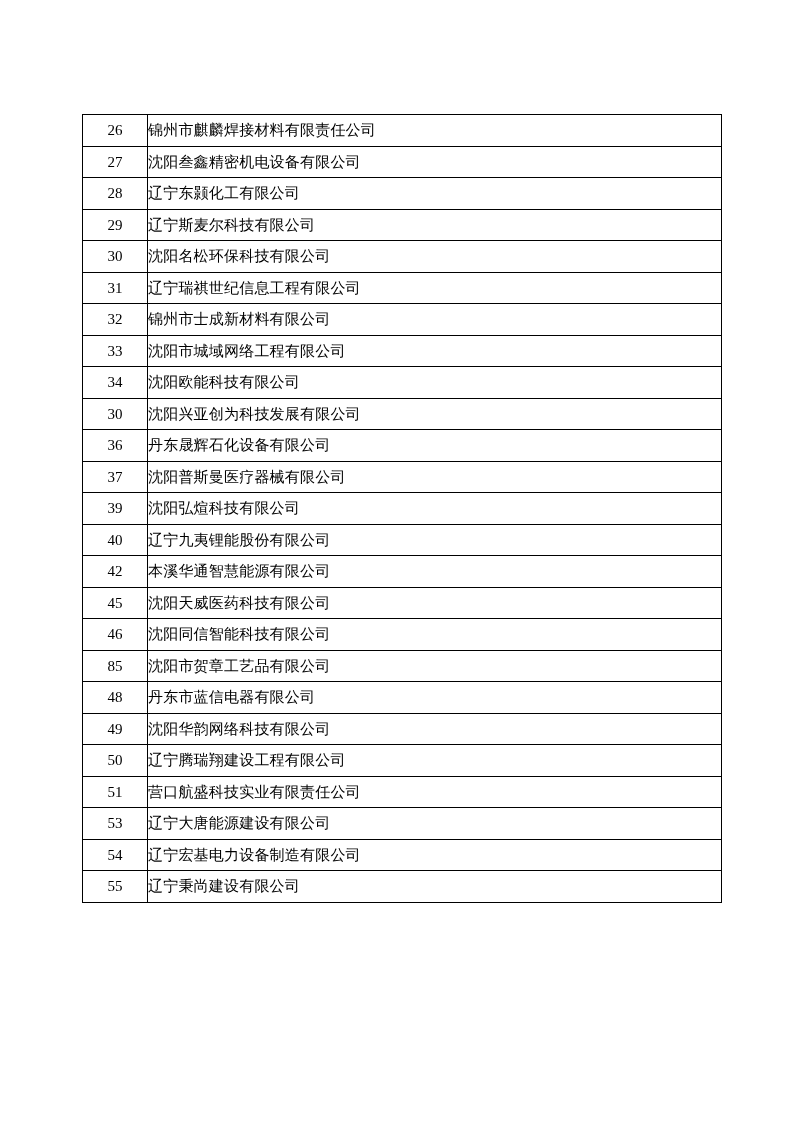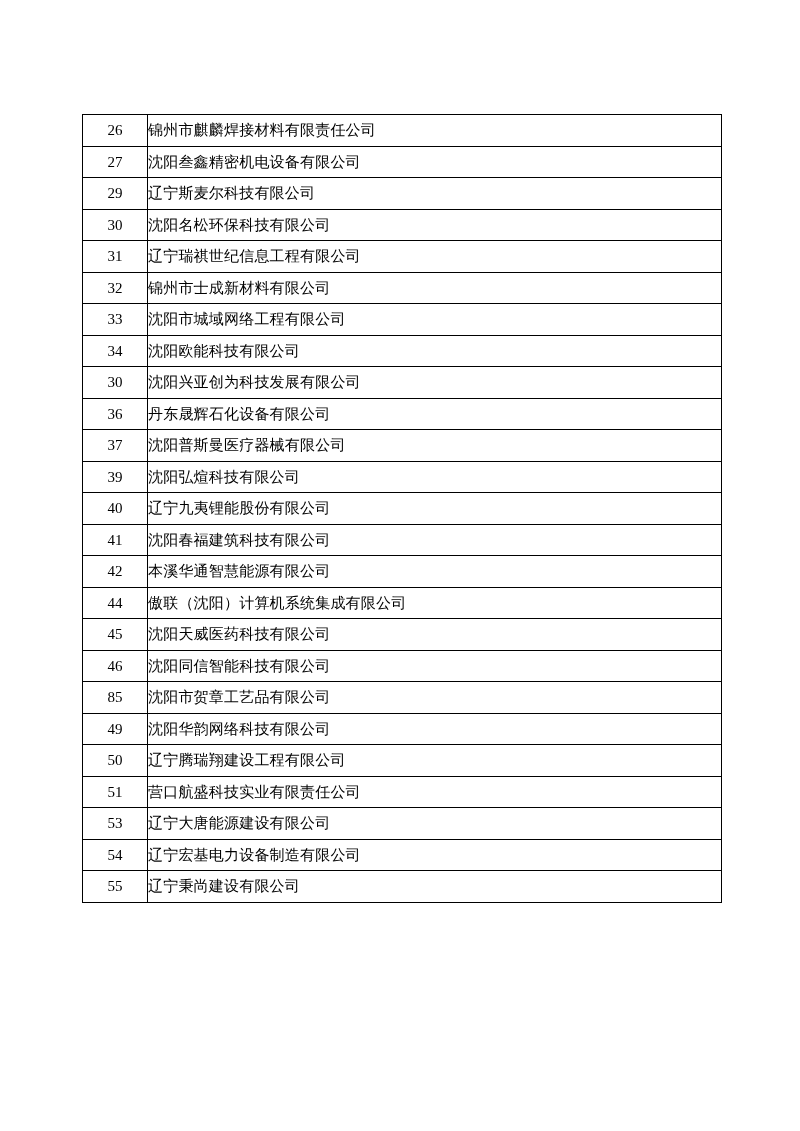--- a/index.html
+++ b/index.html
@@ -62,20 +62,24 @@
       <tbody>
         <tr>
           <td class="col-index">26</td>
           <td class="col-name">锦州市麒麟焊接材料有限责任公司</td>
         </tr>
         <tr>
           <td class="col-index">27</td>
           <td class="col-name">沈阳叁鑫精密机电设备有限公司</td>
         </tr>
         <tr>
+          <td class="col-index">28</td>
+          <td class="col-name">辽宁东颢化工有限公司</td>
+        </tr>
+        <tr>
           <td class="col-index">29</td>
           <td class="col-name">辽宁斯麦尔科技有限公司</td>
         </tr>
         <tr>
           <td class="col-index">30</td>
           <td class="col-name">沈阳名松环保科技有限公司</td>
         </tr>
         <tr>
           <td class="col-index">31</td>
           <td class="col-name">辽宁瑞祺世纪信息工程有限公司</td>
@@ -106,42 +110,38 @@
         </tr>
         <tr>
           <td class="col-index">39</td>
           <td class="col-name">沈阳弘煊科技有限公司</td>
         </tr>
         <tr>
           <td class="col-index">40</td>
           <td class="col-name">辽宁九夷锂能股份有限公司</td>
         </tr>
         <tr>
-          <td class="col-index">41</td>
-          <td class="col-name">沈阳春福建筑科技有限公司</td>
-        </tr>
-        <tr>
           <td class="col-index">42</td>
           <td class="col-name">本溪华通智慧能源有限公司</td>
-        </tr>
-        <tr>
-          <td class="col-index">44</td>
-          <td class="col-name">傲联（沈阳）计算机系统集成有限公司</td>
         </tr>
         <tr>
           <td class="col-index">45</td>
           <td class="col-name">沈阳天威医药科技有限公司</td>
         </tr>
         <tr>
           <td class="col-index">46</td>
           <td class="col-name">沈阳同信智能科技有限公司</td>
         </tr>
         <tr>
           <td class="col-index">85</td>
           <td class="col-name">沈阳市贺章工艺品有限公司</td>
+        </tr>
+        <tr>
+          <td class="col-index">48</td>
+          <td class="col-name">丹东市蓝信电器有限公司</td>
         </tr>
         <tr>
           <td class="col-index">49</td>
           <td class="col-name">沈阳华韵网络科技有限公司</td>
         </tr>
         <tr>
           <td class="col-index">50</td>
           <td class="col-name">辽宁腾瑞翔建设工程有限公司</td>
         </tr>
         <tr>

